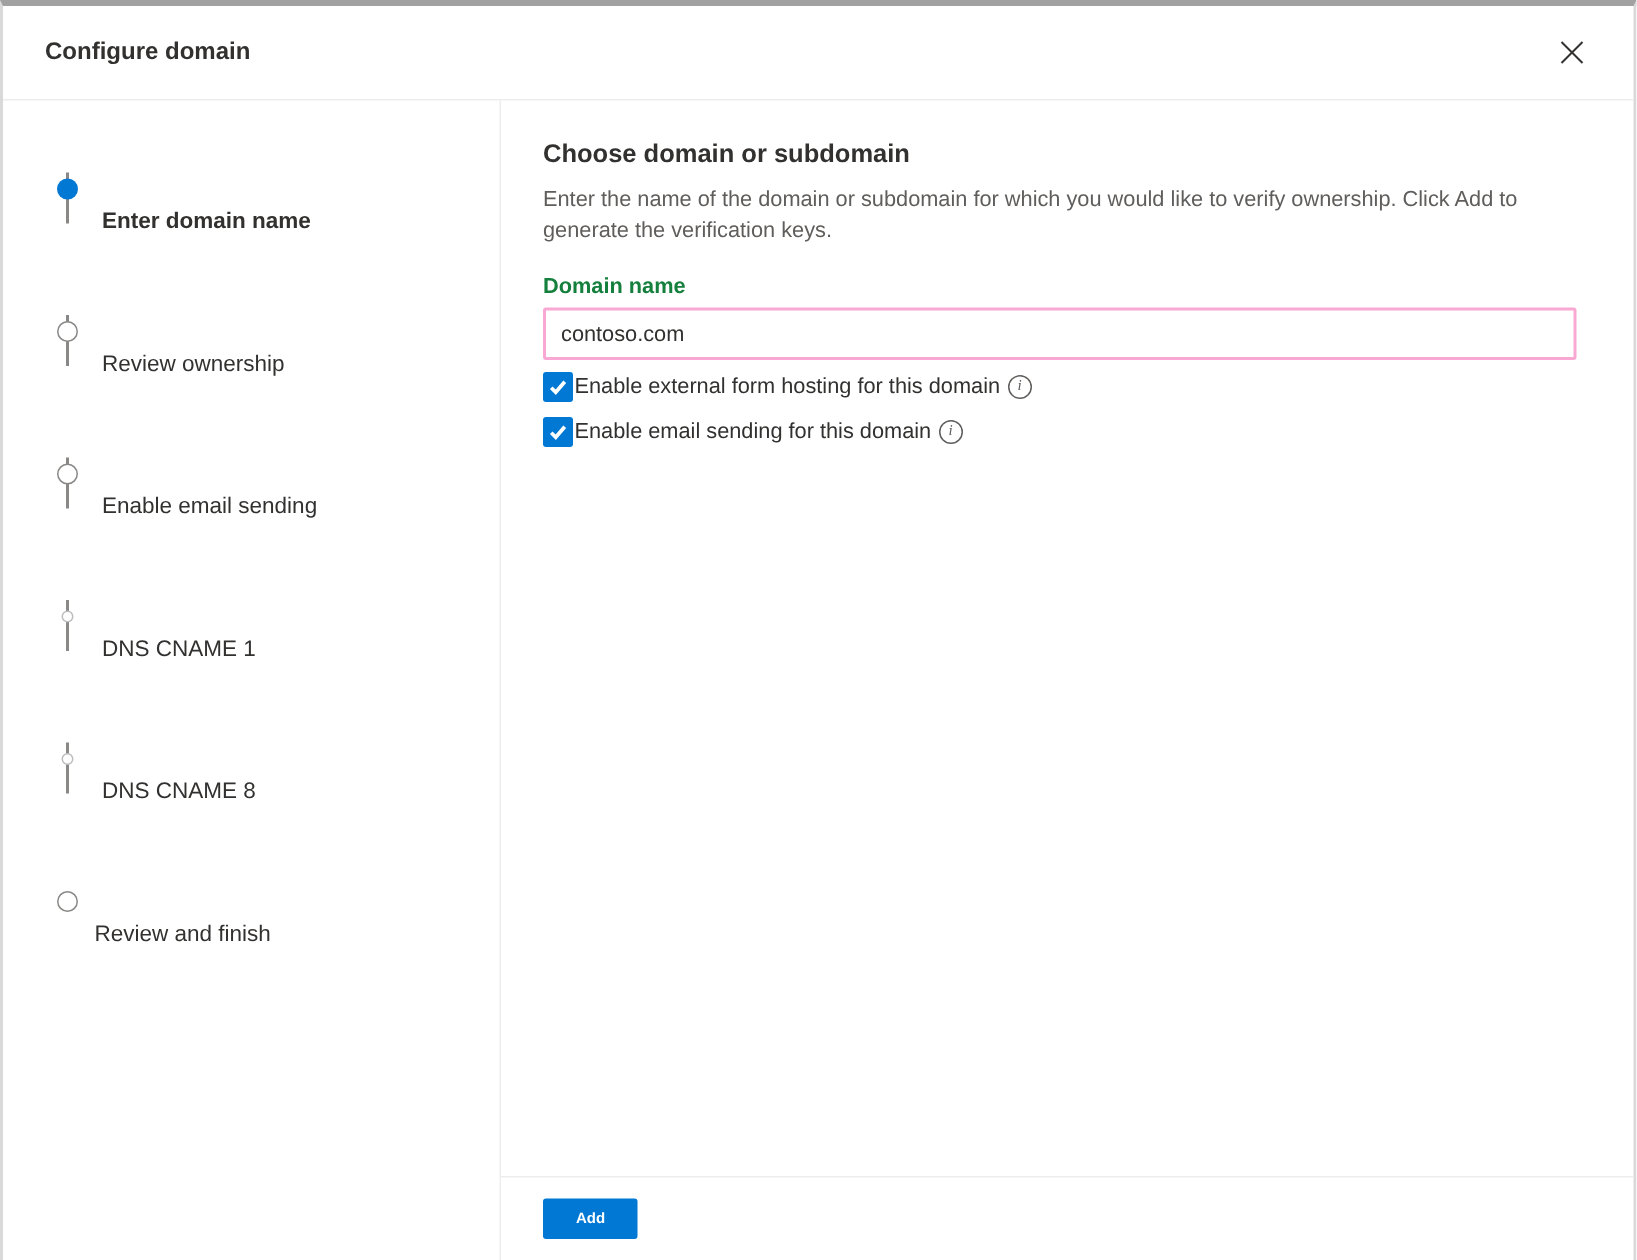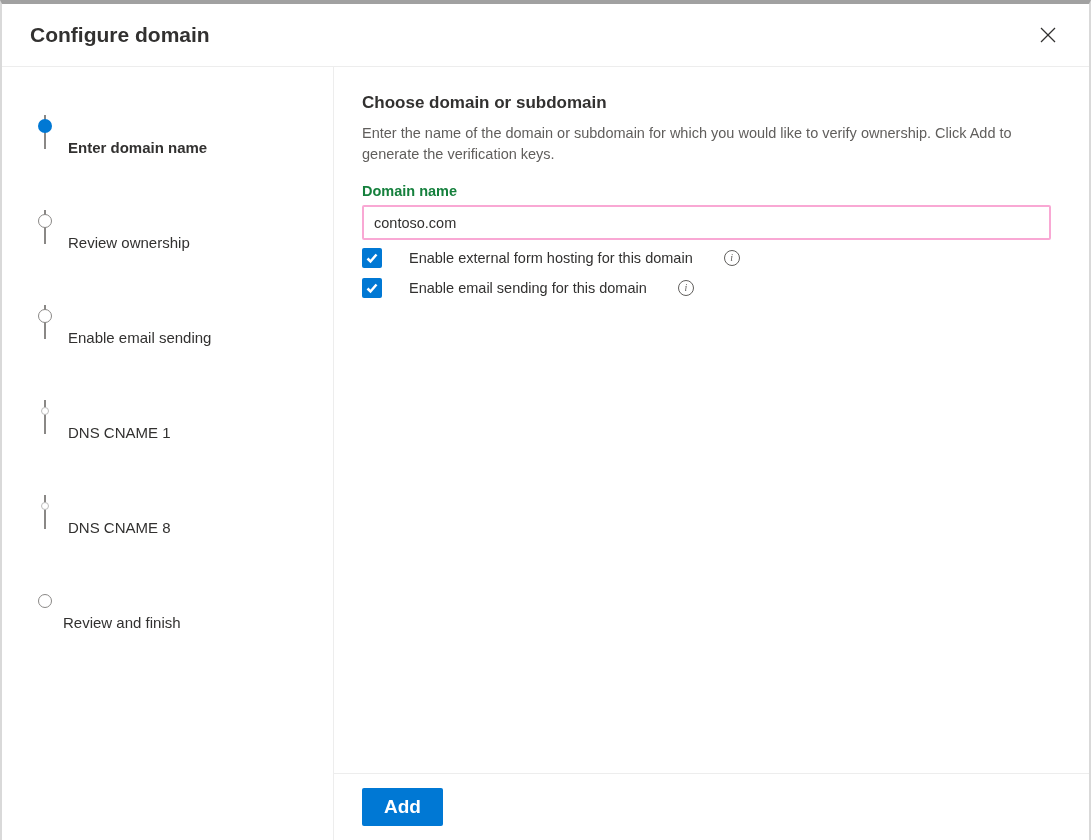--- a/index.html
+++ b/index.html
@@ -21,21 +21,21 @@
       border-right: 2px solid #d9d9d9;
     }
     .header {
       display: flex;
       justify-content: space-between;
       align-items: center;
       padding: 18px 28px 18px 28px;
       border-bottom: 1px solid #ededed;
     }
     .header-title {
-      font-size: 21px;
+      font-size: 16px;
       font-weight: 600;
       color: #323130;
     }
     .close-btn {
       cursor: pointer;
       padding: 4px;
       display: flex;
       align-items: center;
       justify-content: center;
     }
@@ -137,21 +137,21 @@
       font-family: inherit;
       color: #323130;
       border: 2px solid #f9a8d4;
       border-radius: 2px;
       outline: none;
       margin-bottom: 8px;
     }
     .checkbox-row {
       display: flex;
       align-items: center;
-      gap: 27px;
+      gap: 1px;
       margin-bottom: 10px;
     }
     .checkbox {
       width: 20px;
       height: 20px;
       background: #0078d4;
       border-radius: 2px;
       display: flex;
       align-items: center;
       justify-content: center;
@@ -184,21 +184,21 @@
       line-height: 1;
     }
     .footer {
       border-top: 1px solid #ededed;
       padding: 14px 28px;
     }
     .primary-btn {
       background: #0078d4;
       color: #fff;
       border: none;
-      font-size: 19px;
+      font-size: 10px;
       font-weight: 600;
       padding: 8px 22px;
       border-radius: 2px;
       cursor: pointer;
       font-family: inherit;
     }
   </style>
 </head>
 <body>
 

